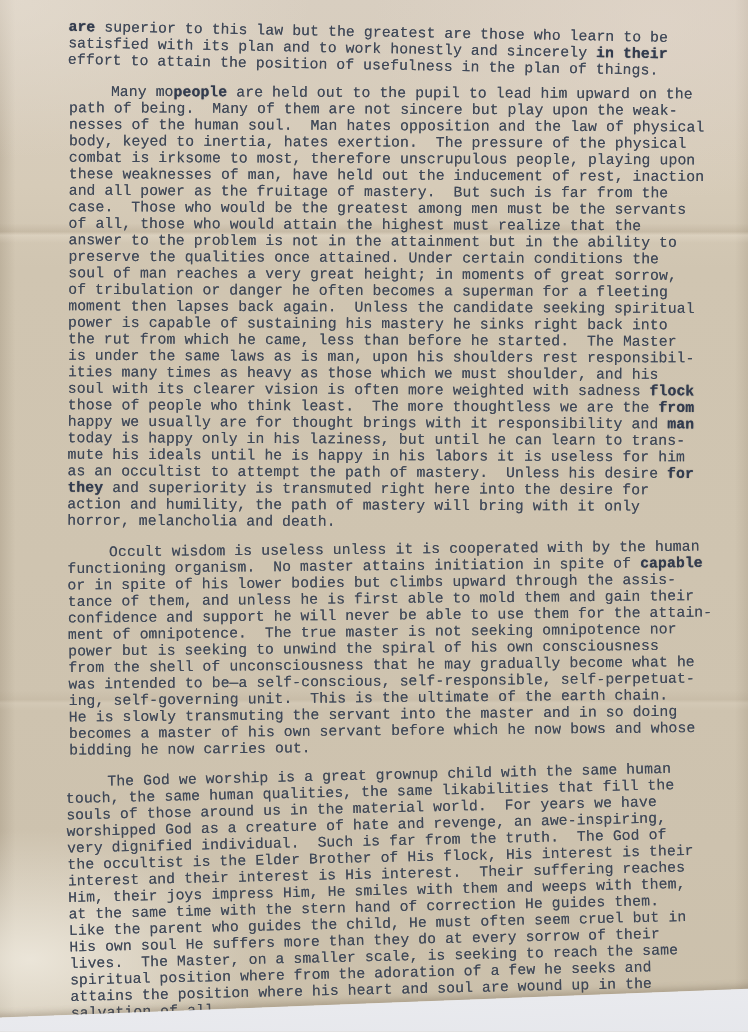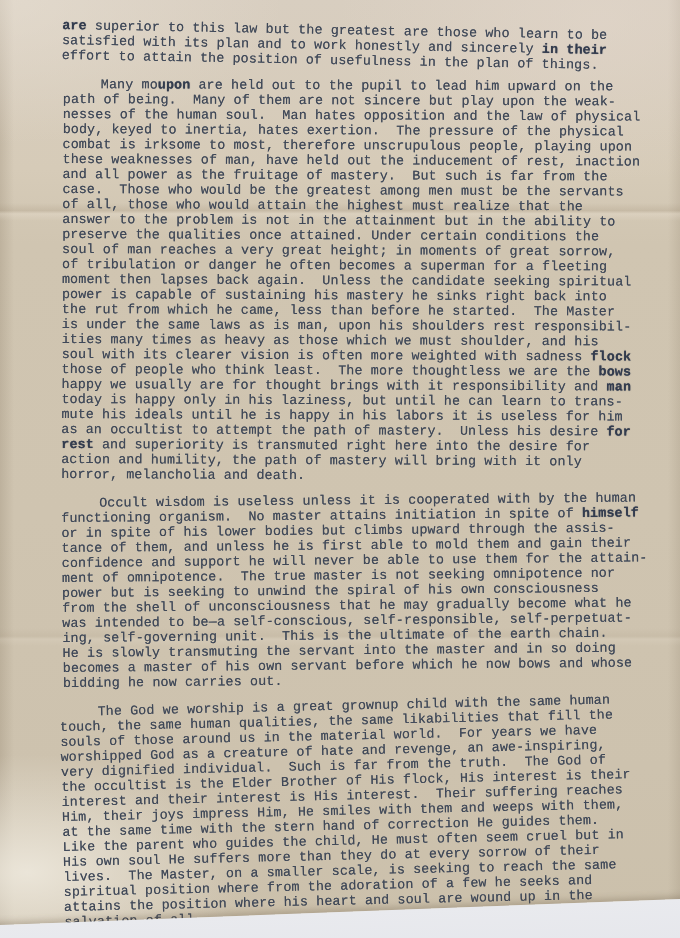--- a/index.html
+++ b/index.html
@@ -60,51 +60,51 @@
   <div class="paper">
     <div class="crease crease-1"></div>
     <div class="crease crease-2"></div>
     <div class="text">
         <div class="para para-1">
           <div class="ln"><b>are</b> superior to this law but the greatest are those who learn to be</div>
           <div class="ln">satisfied with its plan and to work honestly and sincerely <b>in their</b></div>
           <div class="ln">effort to attain the position of usefulness in the plan of things.</div>
         </div>
         <div class="para para-2 indent">
-          <div class="ln">Many mo<b>upon</b> are held out to the pupil to lead him upward on the</div>
+          <div class="ln">Many mo<b>people</b> are held out to the pupil to lead him upward on the</div>
           <div class="ln">path of being.  Many of them are not sincere but play upon the weak-</div>
           <div class="ln">nesses of the human soul.  Man hates opposition and the law of physical</div>
           <div class="ln">body, keyed to inertia, hates exertion.  The pressure of the physical</div>
           <div class="ln">combat is irksome to most, therefore unscrupulous people, playing upon</div>
           <div class="ln">these weaknesses of man, have held out the inducement of rest, inaction</div>
           <div class="ln">and all power as the fruitage of mastery.  But such is far from the</div>
           <div class="ln">case.  Those who would be the greatest among men must be the servants</div>
           <div class="ln">of all, those who would attain the highest must realize that the</div>
           <div class="ln">answer to the problem is not in the attainment but in the ability to</div>
           <div class="ln">preserve the qualities once attained. Under certain conditions the</div>
           <div class="ln">soul of man reaches a very great height; in moments of great sorrow,</div>
           <div class="ln">of tribulation or danger he often becomes a superman for a fleeting</div>
           <div class="ln">moment then lapses back again.  Unless the candidate seeking spiritual</div>
           <div class="ln">power is capable of sustaining his mastery he sinks right back into</div>
           <div class="ln">the rut from which he came, less than before he started.  The Master</div>
           <div class="ln">is under the same laws as is man, upon his shoulders rest responsibil-</div>
           <div class="ln">ities many times as heavy as those which we must shoulder, and his</div>
           <div class="ln">soul with its clearer vision is often more weighted with sadness <b>flock</b></div>
-          <div class="ln">those of people who think least.  The more thoughtless we are the <b>bows</b></div>
+          <div class="ln">those of people who think least.  The more thoughtless we are the <b>from</b></div>
           <div class="ln">happy we usually are for thought brings with it responsibility and <b>man</b></div>
           <div class="ln">today is happy only in his laziness, but until he can learn to trans-</div>
           <div class="ln">mute his ideals until he is happy in his labors it is useless for him</div>
           <div class="ln">as an occultist to attempt the path of mastery.  Unless his desire <b>for</b></div>
-          <div class="ln"><b>rest</b> and superiority is transmuted right here into the desire for</div>
+          <div class="ln"><b>they</b> and superiority is transmuted right here into the desire for</div>
           <div class="ln">action and humility, the path of mastery will bring with it only</div>
           <div class="ln">horror, melancholia and death.</div>
         </div>
         <div class="para para-3 indent">
           <div class="ln">Occult wisdom is useless unless it is cooperated with by the human</div>
-          <div class="ln">functioning organism.  No master attains initiation in spite of <b>himself</b></div>
+          <div class="ln">functioning organism.  No master attains initiation in spite of <b>capable</b></div>
           <div class="ln">or in spite of his lower bodies but climbs upward through the assis-</div>
           <div class="ln">tance of them, and unless he is first able to mold them and gain their</div>
           <div class="ln">confidence and support he will never be able to use them for the attain-</div>
           <div class="ln">ment of omnipotence.  The true master is not seeking omnipotence nor</div>
           <div class="ln">power but is seeking to unwind the spiral of his own consciousness</div>
           <div class="ln">from the shell of unconsciousness that he may gradually become what he</div>
           <div class="ln">was intended to be—a self-conscious, self-responsible, self-perpetuat-</div>
           <div class="ln">ing, self-governing unit.  This is the ultimate of the earth chain.</div>
           <div class="ln">He is slowly transmuting the servant into the master and in so doing</div>
           <div class="ln">becomes a master of his own servant before which he now bows and whose</div>

